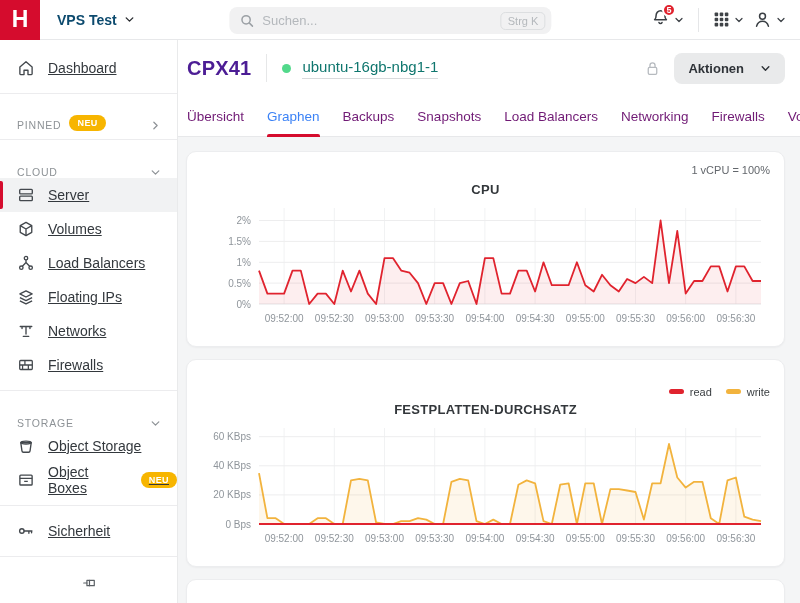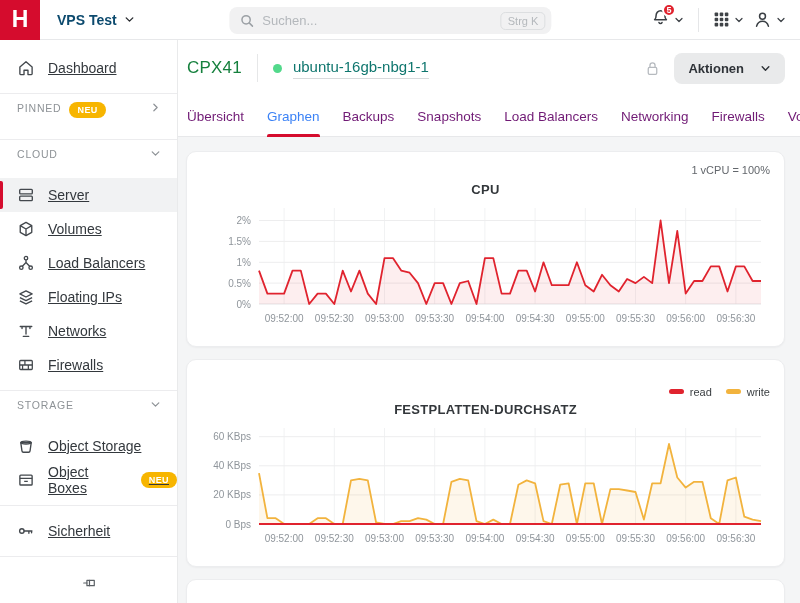--- a/index.html
+++ b/index.html
@@ -31,34 +31,34 @@
 
   
   .sidebar { width:178px; background:#fff; border-right:1px solid #e9eaeb; flex:none;
     display:flex; flex-direction:column; font-size:14px; }
   .sb-item { position:relative; display:flex; align-items:center; gap:13px; height:35px;
     padding-left:17px; color:#33383d; cursor:pointer;text-decoration:underline; }
   .sb-item svg { flex:none; color:#43484d; }
   .sb-item.active { background:#f1f2f3; font-weight:500; }
   .sb-item.active::before { content:""; position:absolute; left:0; top:3px; bottom:3px; width:3px;
     background:#d50c2d; border-radius:0 2px 2px 0; }
-  .sb-section { display:flex; align-items:flex-start; height:30px; padding:0 16px 0 17px;
+  .sb-section { display:flex; align-items:flex-end; height:30px; padding:0 16px 0 17px;
     font-size:10.5px; letter-spacing:.8px; color:#8d9296; cursor:pointer; }
   .sb-section .chev { margin-left:auto; color:#8d9296; }
   .sb-div { height:1px; background:#ececee; margin:8px 0; flex:none; }
   .neu { background:#f7b500; color:#fff; font-size:9px; font-weight:700; letter-spacing:.4px;
     border-radius:9px; padding:3px 8px; margin-left:8px; }
   .sb-dashboard { margin-top:10px; height:36px; }
   .sb-spacer { flex:1; }
   .sb-pin { display:flex; justify-content:center; padding:10px 0 12px; color:#5b6065; cursor:pointer; }
 
   
   .main { flex:1; display:flex; flex-direction:column; min-width:0; }
   .srv-header { height:56px; background:#fff; display:flex; align-items:center; padding:0 15px 0 9px; }
-  .srv-type { font-size:17px; font-weight:400; color:#15803d; letter-spacing:.2px; }
+  .srv-type { font-size:20px; font-weight:700; color:#4c1d95; letter-spacing:.2px; }
   .hdr-div { width:1px; height:28px; background:#e6e7e8; margin:0 15px; }
   .statusdot { width:9px; height:9px; border-radius:50%; margin-right:11px; }
   .srv-name { font-size:15px; color:#0f766e; padding-bottom:3px; border-bottom:1px solid #d8dadc; cursor:text; }
   .hdr-right { margin-left:auto; display:flex; align-items:center; gap:13px; }
   .lock { color:#b6babf; cursor:pointer; display:flex; }
   .actions-btn { background:#e9eaeb; border:none; border-radius:8px; padding:8px 14px; font-size:13px;
     font-weight:700; color:#2f3338; display:flex; align-items:center; gap:16px; cursor:pointer;
     font-family:"Liberation Sans", sans-serif; }
 
   .tabbar { height:41px; background:#fff; border-bottom:1px solid #e7e8ea; display:flex;

